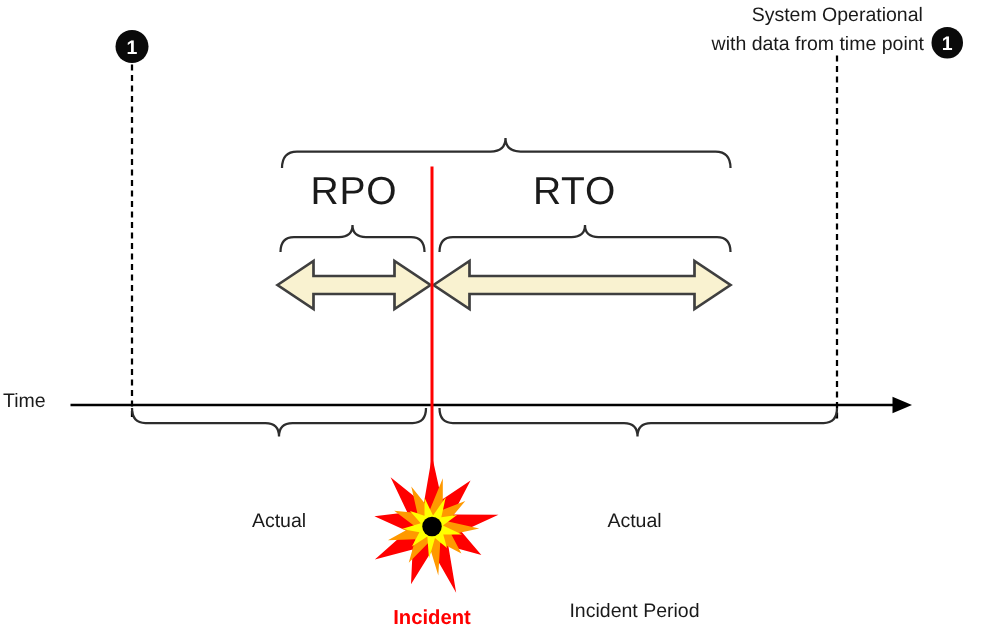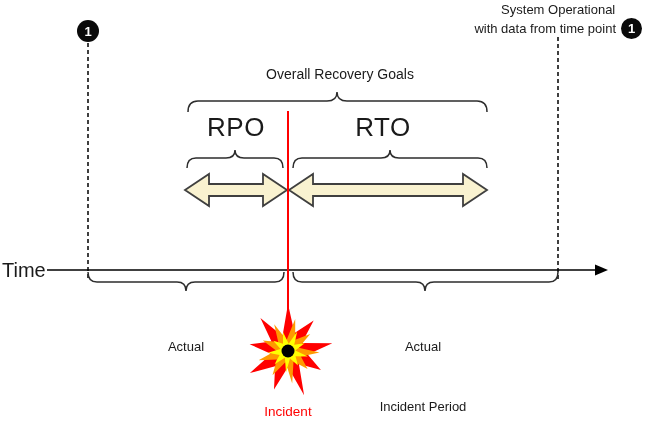--- a/index.html
+++ b/index.html
@@ -2,27 +2,27 @@
 <html><head>
 <meta charset="utf-8">
 <style>
   html,body{margin:0;padding:0;background:#ffffff;}
   .stage{
     position:relative;width:656px;height:428px;background:#ffffff;overflow:hidden;
     font-family:"Liberation Sans","DejaVu Sans",sans-serif;color:#1a1a1a;
   }
   .stage svg{position:absolute;left:0;top:0;}
   .lbl{position:absolute;white-space:pre;}
-  .time-label{left:2px;top:259px;font-size:20px;}
+  .time-label{left:2px;top:259px;font-size:13px;}
   .overall-label{left:240px;top:66px;width:200px;text-align:center;font-size:14px;}
   .rpo-label{left:186px;top:112px;width:100px;text-align:center;font-size:26px;letter-spacing:0.5px;}
   .rto-label{left:333px;top:112px;width:100px;text-align:center;font-size:26px;letter-spacing:0.5px;}
   .dataloss-label{left:116px;top:297px;width:140px;text-align:center;font-size:13px;line-height:20px;}
   .recovery-label{left:343px;top:297px;width:160px;text-align:center;font-size:13px;line-height:20px;}
-  .incident-label{left:238px;top:404px;width:100px;text-align:center;font-size:13.5px;font-weight:normal;color:#ff0000;}
+  .incident-label{left:238px;top:404px;width:100px;text-align:center;font-size:13.5px;font-weight:bold;color:#ff0000;}
   .marker{
     display:inline-flex;align-items:center;justify-content:center;
     width:21px;height:21px;border-radius:50%;background:#0a0a0a;color:#ffffff;
     font-size:13px;font-weight:bold;flex:0 0 auto;
   }
   .marker-left{position:absolute;left:77px;top:20px;width:22px;height:22px;}
   .sysop{position:absolute;top:1px;right:14px;text-align:center;font-size:13px;line-height:17px;margin-left:44px;}
   .sysop-line2{display:inline-flex;align-items:center;gap:5px;}
 </style>
 </head>
@@ -67,21 +67,20 @@
   <div class="marker marker-left">1</div>
 
   <div class="sysop">
     <div>System Operational</div>
     <div class="sysop-line2">
       <span>with data from time point</span>
       <span class="marker">1</span>
     </div>
   </div>
 
-  <div class="lbl overall-label">Overall Recovery Goals</div>
 
   <div class="lbl rpo-label">RPO</div>
 
   <div class="lbl rto-label">RTO</div>
 
   <div class="lbl dataloss-label">
     <div>Actual</div>
   </div>
 
   <div class="lbl recovery-label">

